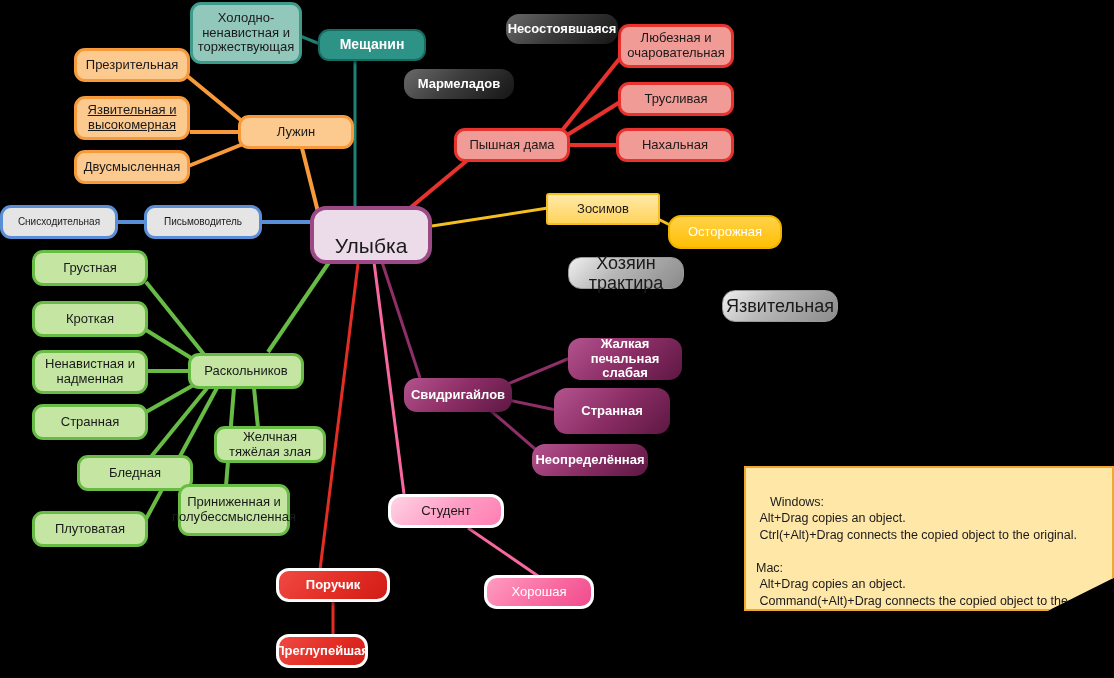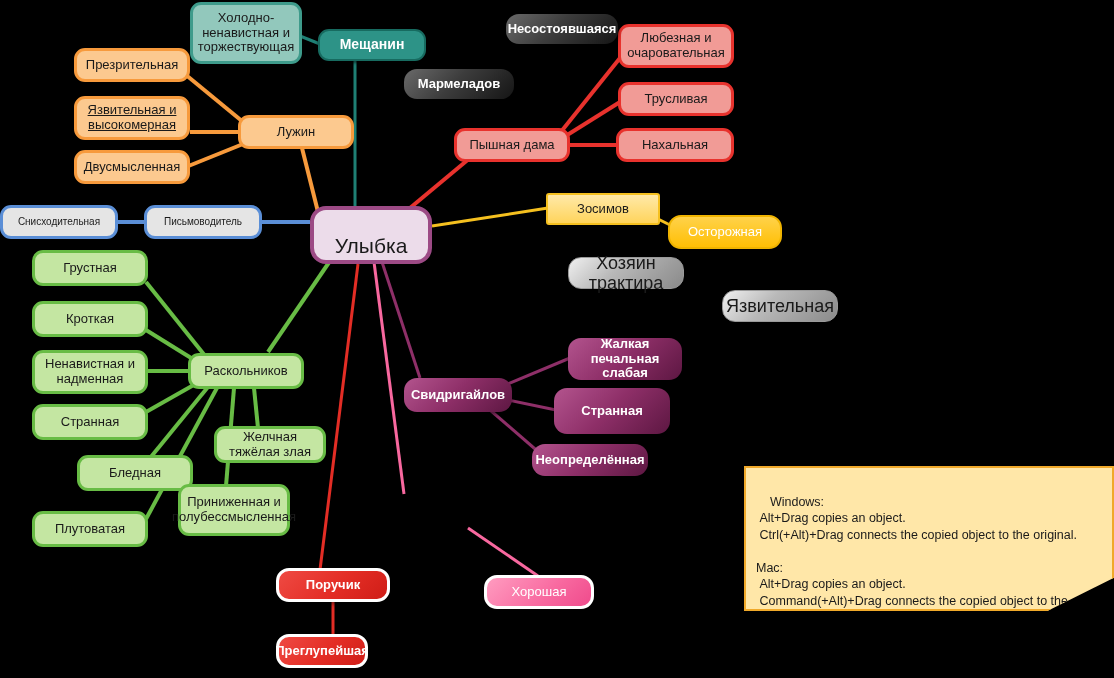--- a/index.html
+++ b/index.html
@@ -232,20 +232,23 @@
   <div class="node n-purple" style="left:568px;top:338px;width:114px;height:42px;">
     <span>Жалкая печальная слабая</span>
   </div>
   <div class="node n-purple" style="left:554px;top:388px;width:116px;height:46px;">
     <span>Странная</span>
   </div>
   <div class="node n-purple" style="left:532px;top:444px;width:116px;height:32px;">
     <span>Неопределённая</span>
   </div>
 
+  <div class="node n-pink-light" style="left:388px;top:494px;width:116px;height:34px;">
+    <span>Студент</span>
+  </div>
   <div class="node n-pink" style="left:484px;top:575px;width:110px;height:34px;">
     <span>Хорошая</span>
   </div>
 
   <div class="node n-crimson" style="left:276px;top:568px;width:114px;height:34px;">
     <span>Поручик</span>
   </div>
   <div class="node n-crimson" style="left:276px;top:634px;width:92px;height:34px;">
     <span>Преглупейшая</span>
   </div>

